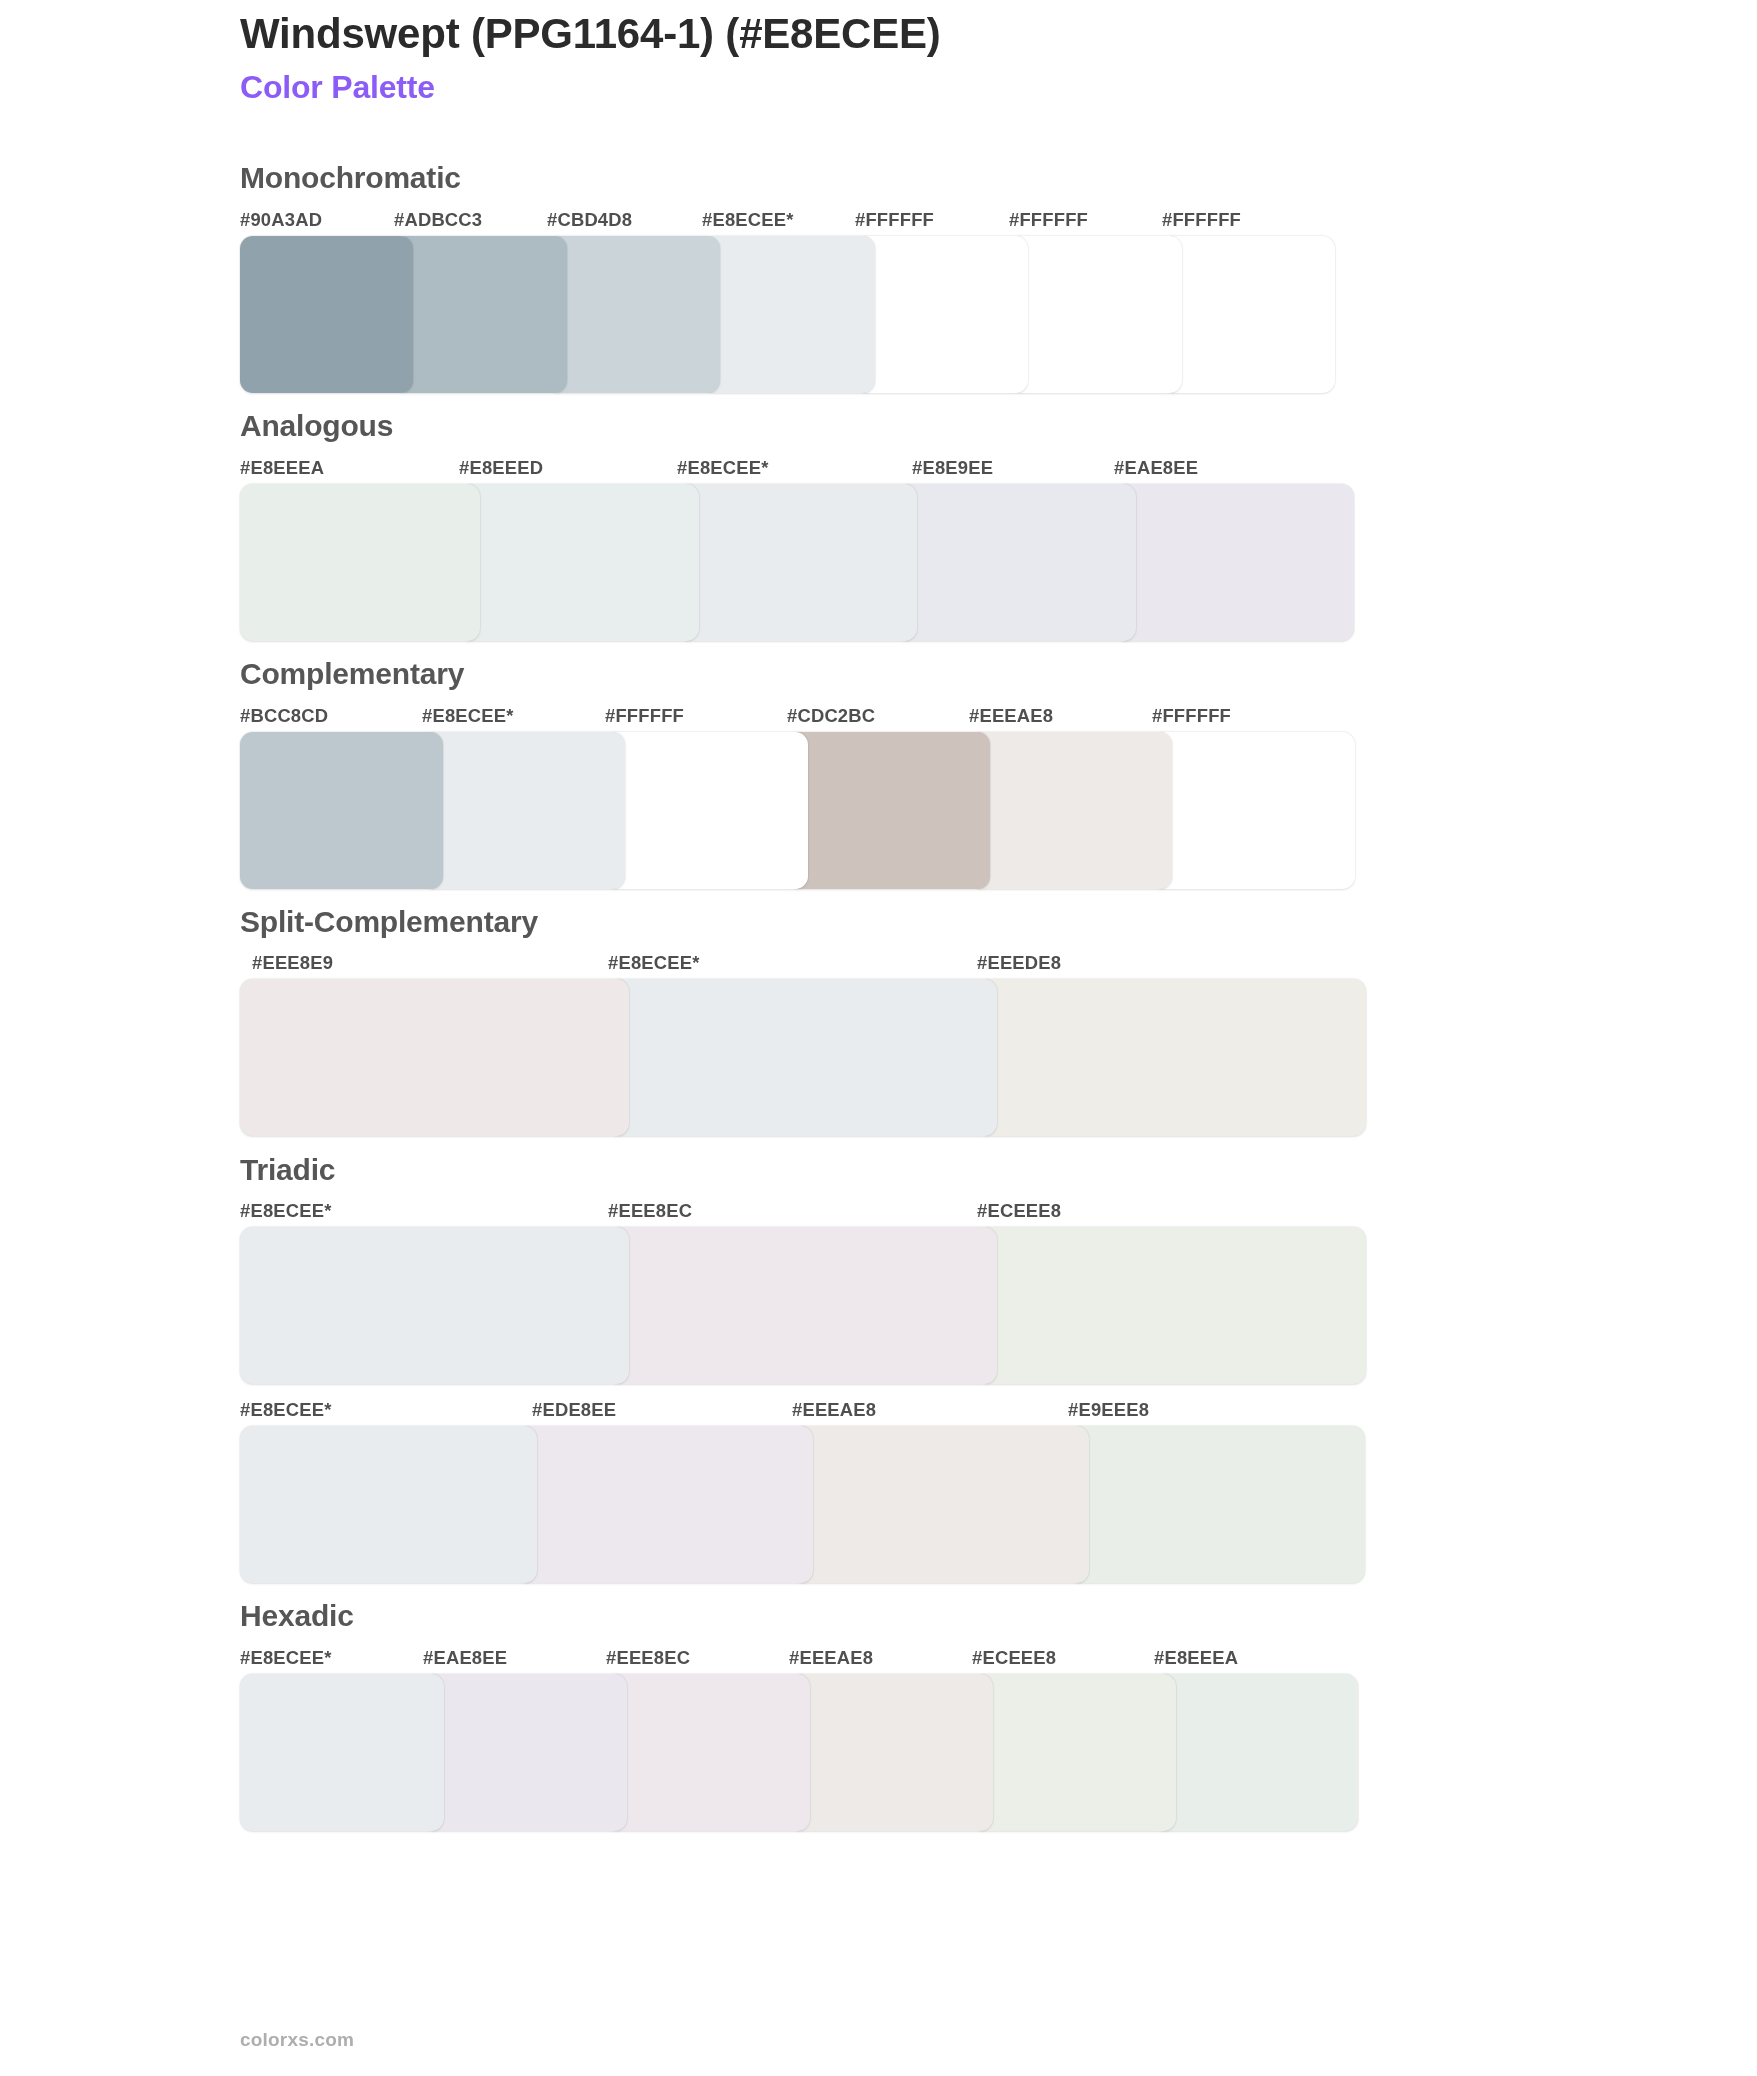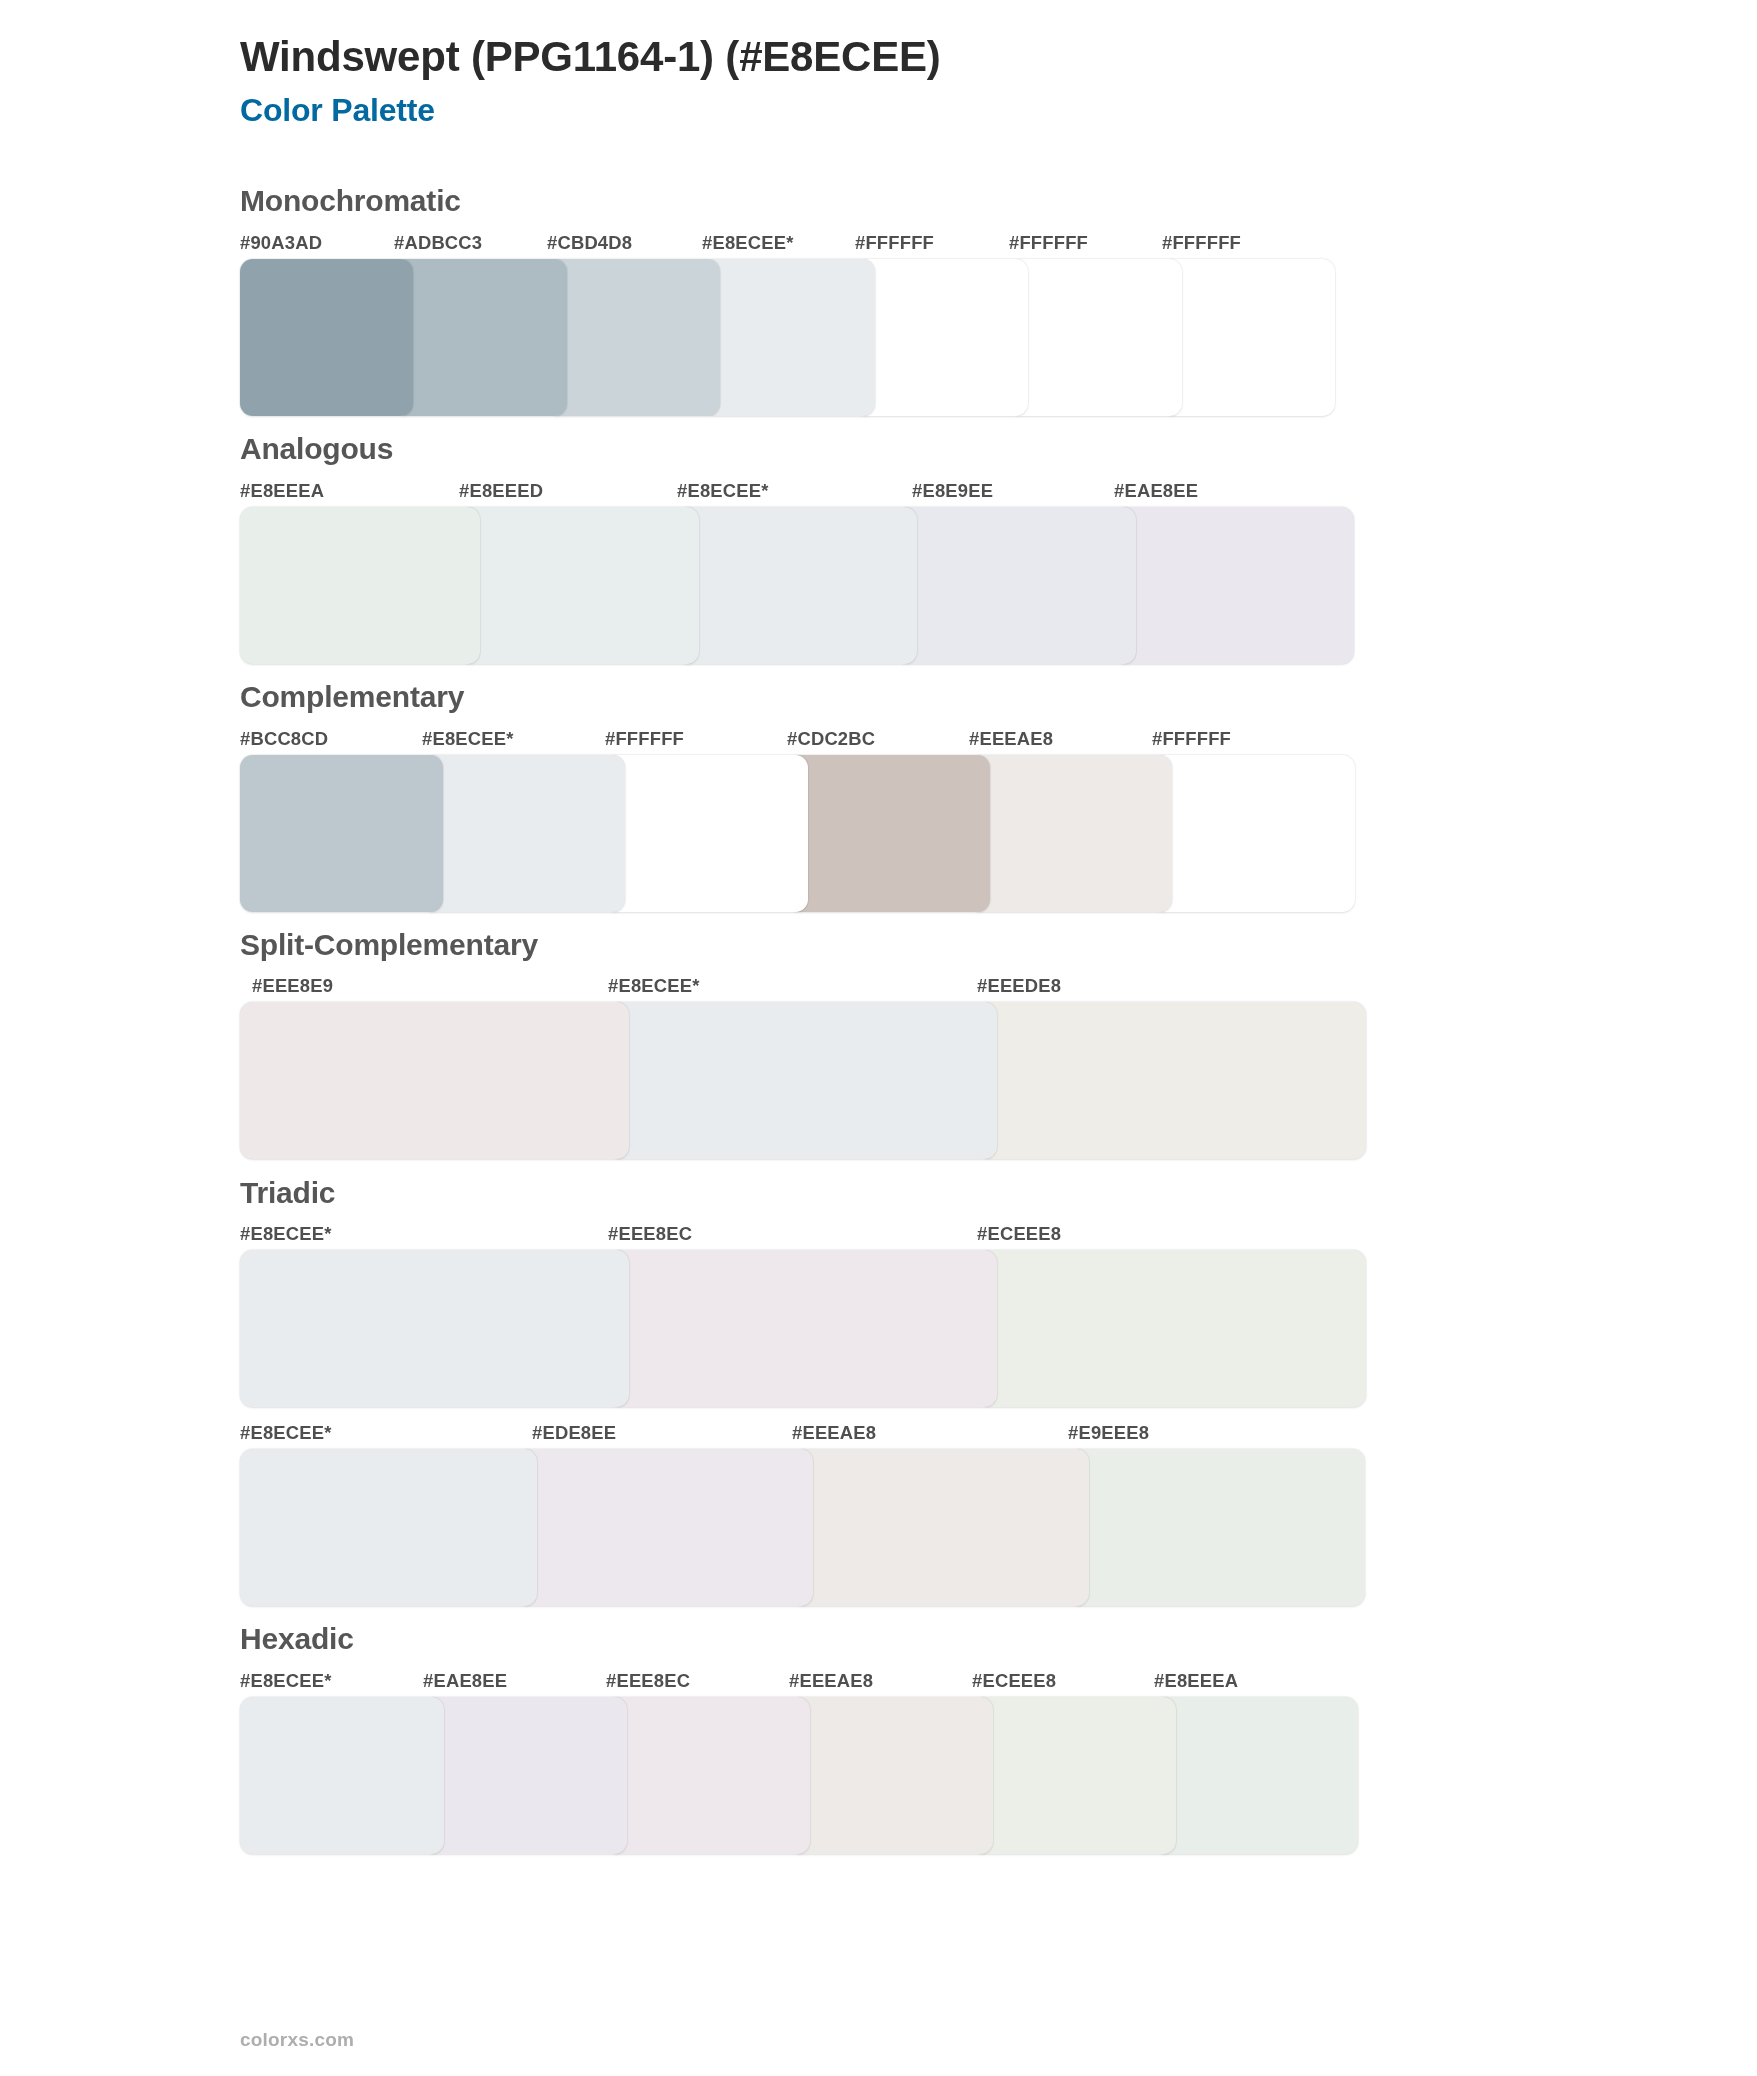--- a/index.html
+++ b/index.html
@@ -15,34 +15,34 @@
     overflow: hidden;
   }
   .page {
     position: relative;
     width: 1757px;
     height: 2077px;
     box-sizing: border-box;
     padding: 0;
   }
   .header {
-    padding: 33px 0 0 240px;
+    padding: 10px 0 0 240px;
   }
   .page-title {
     font-size: 42px;
     font-weight: bold;
     color: #2b2b2b;
     letter-spacing: -0.2px;
     line-height: 1.15;
     margin: 0 0 11.2px 0;
   }
   .page-subtitle {
     font-size: 32px;
     font-weight: bold;
-    color: #0369a1;
+    color: #8b5cf6;
     letter-spacing: -0.2px;
     line-height: 1.15;
     margin: 0;
   }
   .sections {
     margin-top: 53px;
     padding-left: 240px;
   }
   .section {
     margin-bottom: 14.4px;

